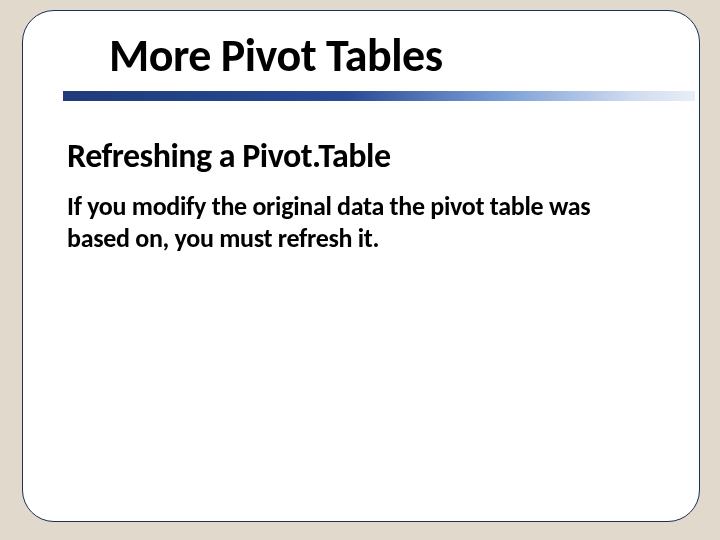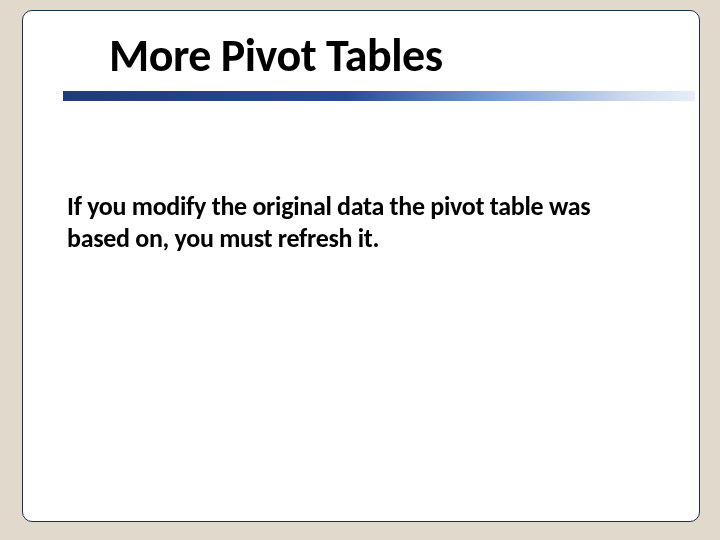--- a/index.html
+++ b/index.html
@@ -10,21 +10,21 @@
     position: relative;
   }
   .card {
     position: absolute;
     left: 22px;
     top: 10px;
     width: 678px;
     height: 512px;
     background: #ffffff;
     border: 1.5px solid #1a2e5a;
-    border-radius: 10px;
+    border-radius: 32px;
   }
   .title {
     position: absolute;
     left: 86px;
     top: 16px;
     font-size: 46px;
     font-weight: 700;
     color: #000;
     letter-spacing: -0.5px;
   }
@@ -56,14 +56,15 @@
     line-height: 1.22;
     letter-spacing: -0.3px;
   }
 </style>
 </head>
 <body>
 
 <div class="card">
   <div class="title">More Pivot Tables</div>
   <div class="title-underline"></div>
+  <div class="subtitle">Refreshing a Pivot.Table</div>
   <div class="bodytext">If you modify the original data the pivot table was based on, you must refresh it.</div>
 </div>
 
 </body></html>

